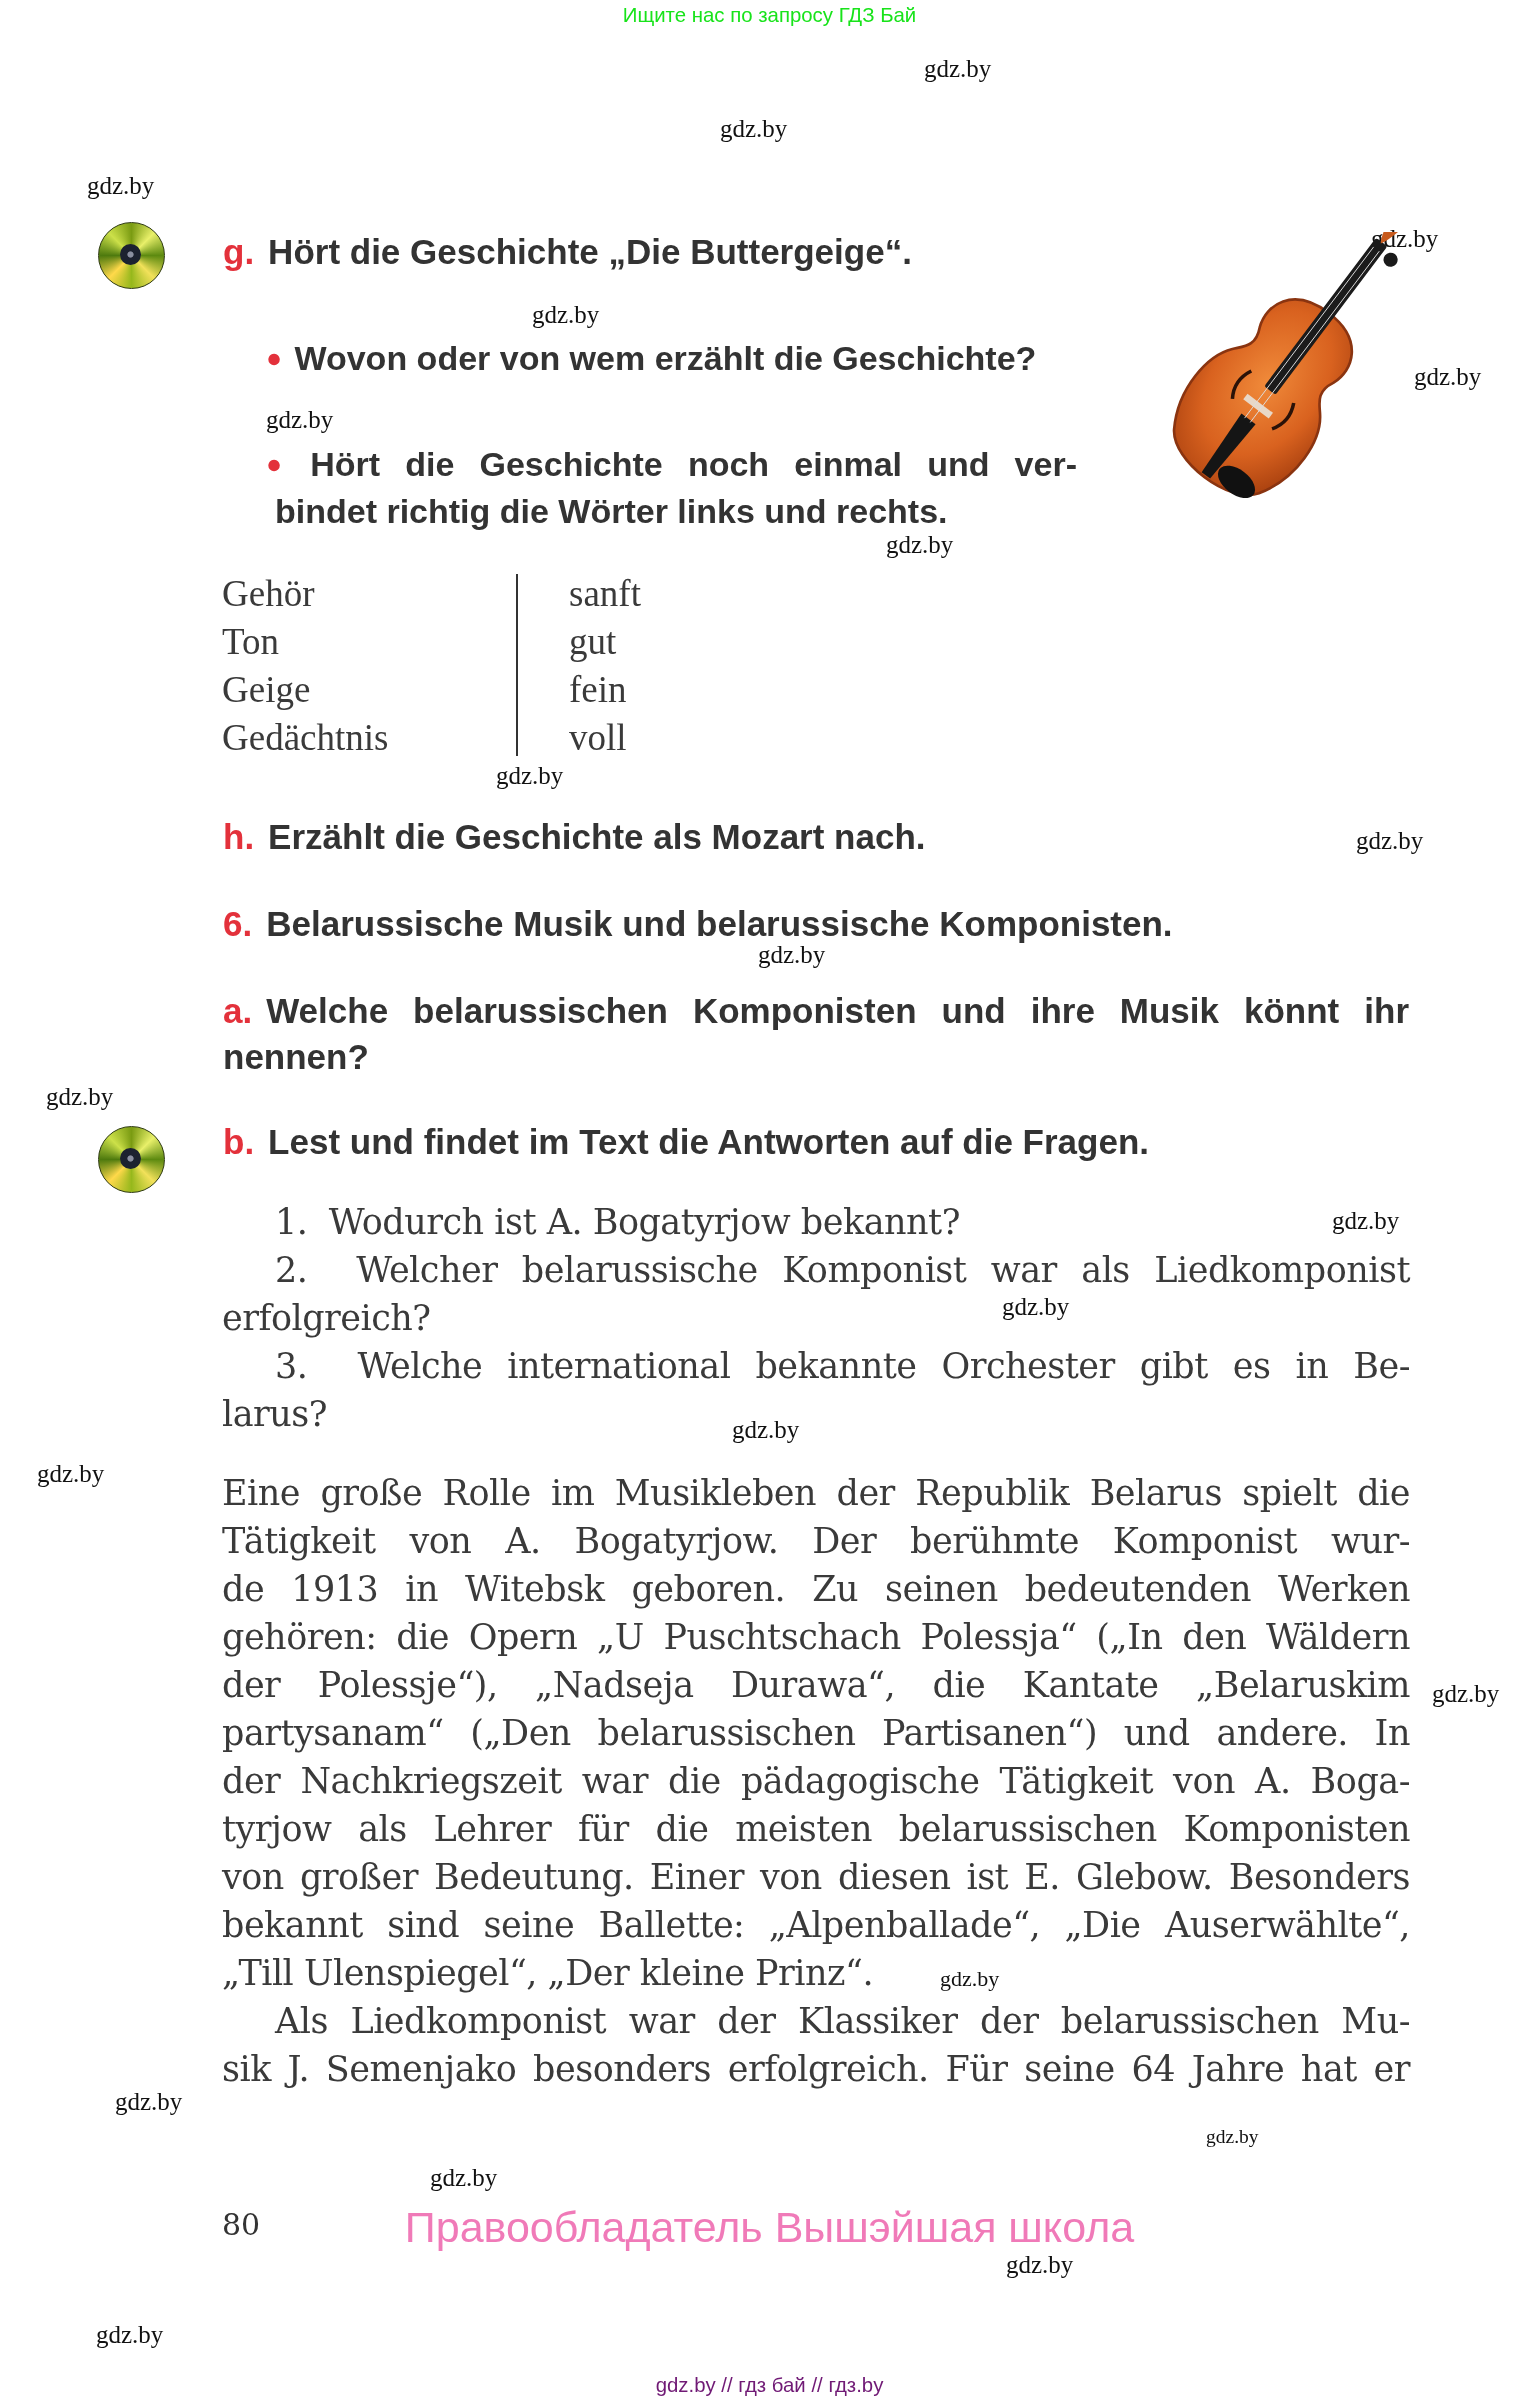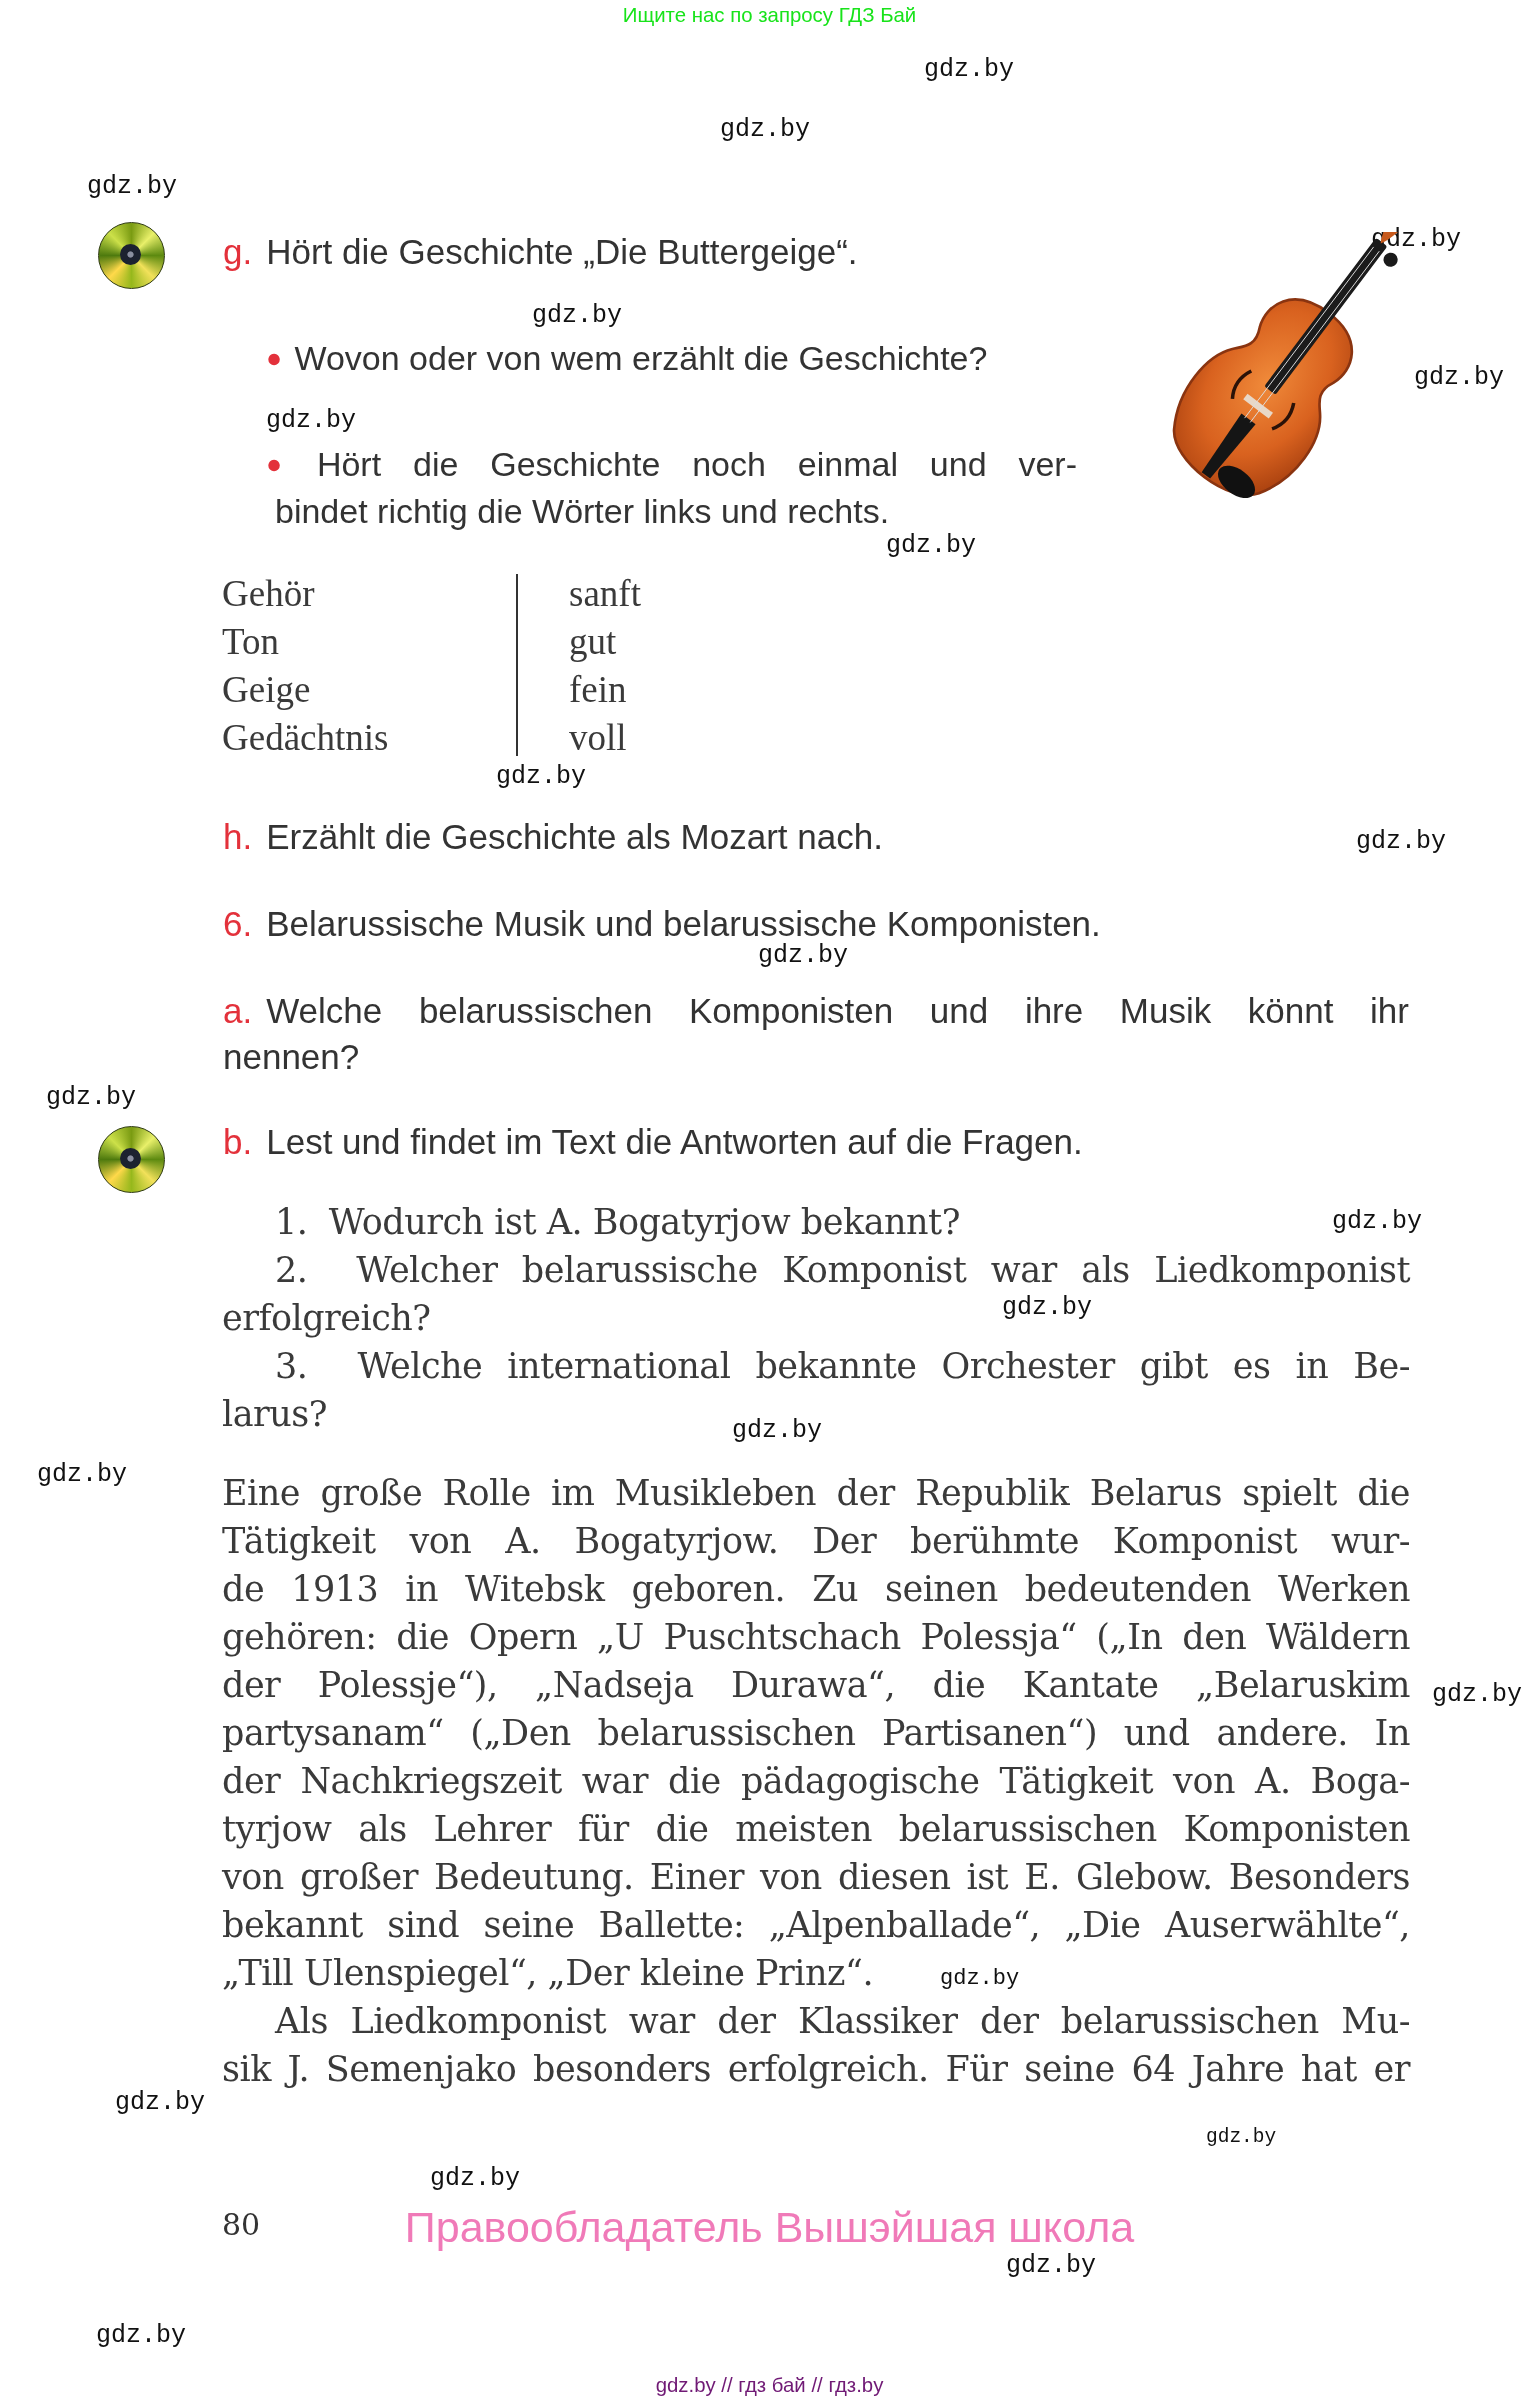--- a/index.html
+++ b/index.html
@@ -1,21 +1,21 @@
 <!DOCTYPE html>
 <html style="font-size:14px"><head>
 <meta charset="utf-8">
 <style>
   html, body { margin:0; padding:0; background:#ffffff; }
   body { width:1539px; height:2401px; position:relative; overflow:hidden; }
   .abs { position:absolute; white-space:nowrap; }
   .sans { font-family:"Liberation Sans", sans-serif; }
-  .wm { font-family:Liberation Mono, monospace; font-size:25px; color:#111; }
+  .wm { font-family:Liberation Serif, serif; font-size:25px; color:#111; }
   .top-note { left:0; width:1539px; text-align:center; top:3.5px; font-size:20.4px; color:#18e31a; }
-  .task { font-family:"Liberation Sans", sans-serif; font-weight:normal; font-size:35px; color:#333333; }
+  .task { font-family:"Liberation Sans", sans-serif; font-weight:bold; font-size:35px; color:#333333; }
   .task .lbl { color:#e3313b; margin-right:14px; }
   .bullet-dot { color:#e3313b; margin-right:12.4px; font-size:26.6px; vertical-align:3.5px; }
   .justify { white-space:normal; text-align:justify; text-align-last:justify; }
   .serif-text { font-family:"DejaVu Serif", serif; font-size:35px; color:#3a3a3a; letter-spacing:-0.5px; }
   .word { font-family:Liberation Serif, serif; font-size:37px; color:#3a3a3a; }
   .divider { position:absolute; left:516px; top:574px; width:1.8px; height:182px; background:#333; }
   .cd { position:absolute; width:67px; height:67px; border-radius:50%;
         background:conic-gradient(#7a9b12, #e9f06a, #5d8a10, #f2e15a, #96b81c, #ffd94a, #4e7a0e, #cce049, #7a9b12);
         border:1.8px solid #2e3a12; box-sizing:border-box; }
   .cd::after { content:""; position:absolute; left:21px; top:21px; width:21px; height:21px; border-radius:50%;

